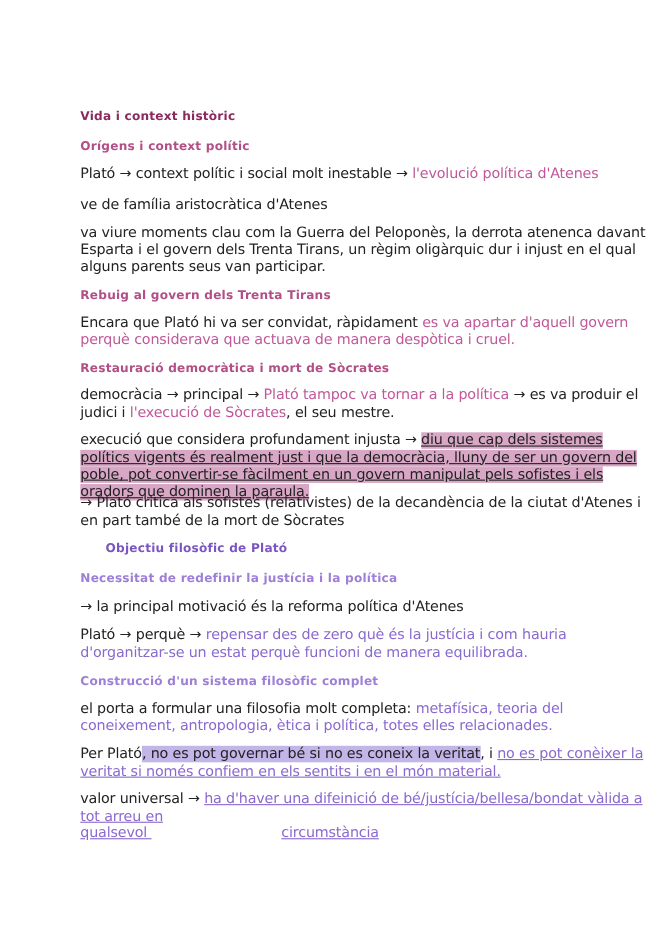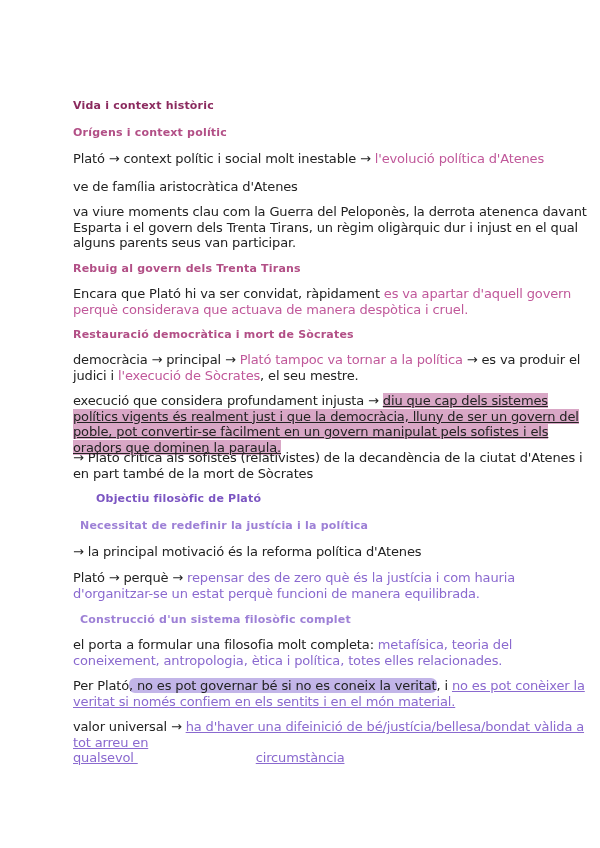--- a/index.html
+++ b/index.html
@@ -3,26 +3,26 @@
   <meta charset="utf-8">
   <style>
     html, body { margin: 0; padding: 0; background: #ffffff; }
     body { width: 600px; height: 848px; position: relative; overflow: hidden;
            font-family: "DejaVu Sans", sans-serif; color: #222; }
     .page { position: absolute; left: 73px; top: 0; width: 520px; }
     .block { position: absolute; left: 0; width: 520px; font-size: 13px; line-height: 15.6px; letter-spacing: -0.15px; }
     .h1 { font-weight: bold; color: #8b2a5e; font-size: 11px; letter-spacing: 0.2px; }
     .h2 { font-weight: bold; color: #b24f86; font-size: 11px; letter-spacing: 0.2px; }
     .h1p { font-weight: bold; color: #7b55c2; font-size: 11px; letter-spacing: 0.2px; margin-left: 23px; }
-    .h2p { font-weight: bold; color: #9d80d6; font-size: 11px; letter-spacing: 0.2px; margin-left: 7px; }
+    .h2p { font-weight: bold; color: #9d80d6; font-size: 11px; letter-spacing: 0.2px; }
     .pink { color: #c0589a; }
     .purple { color: #8a69cf; }
     .u { }
     .hl-pink { background: #d9a7c6; text-decoration: underline; color: #222; }
-    .hl-purple { background: #c2b5e8; color: #222; border-radius: 6px; }
+    .hl-purple { background: #c2b5e8; color: #222; }
     .ulpurple { text-decoration: underline; color: #8a69cf; }
   </style>
 </head>
 <body>
 
 <div class="page">
 
   <div class="block h1" style="top:98px">Vida i context històric</div>
 
   <div class="block h2" style="top:125px">Orígens i context polític</div>

